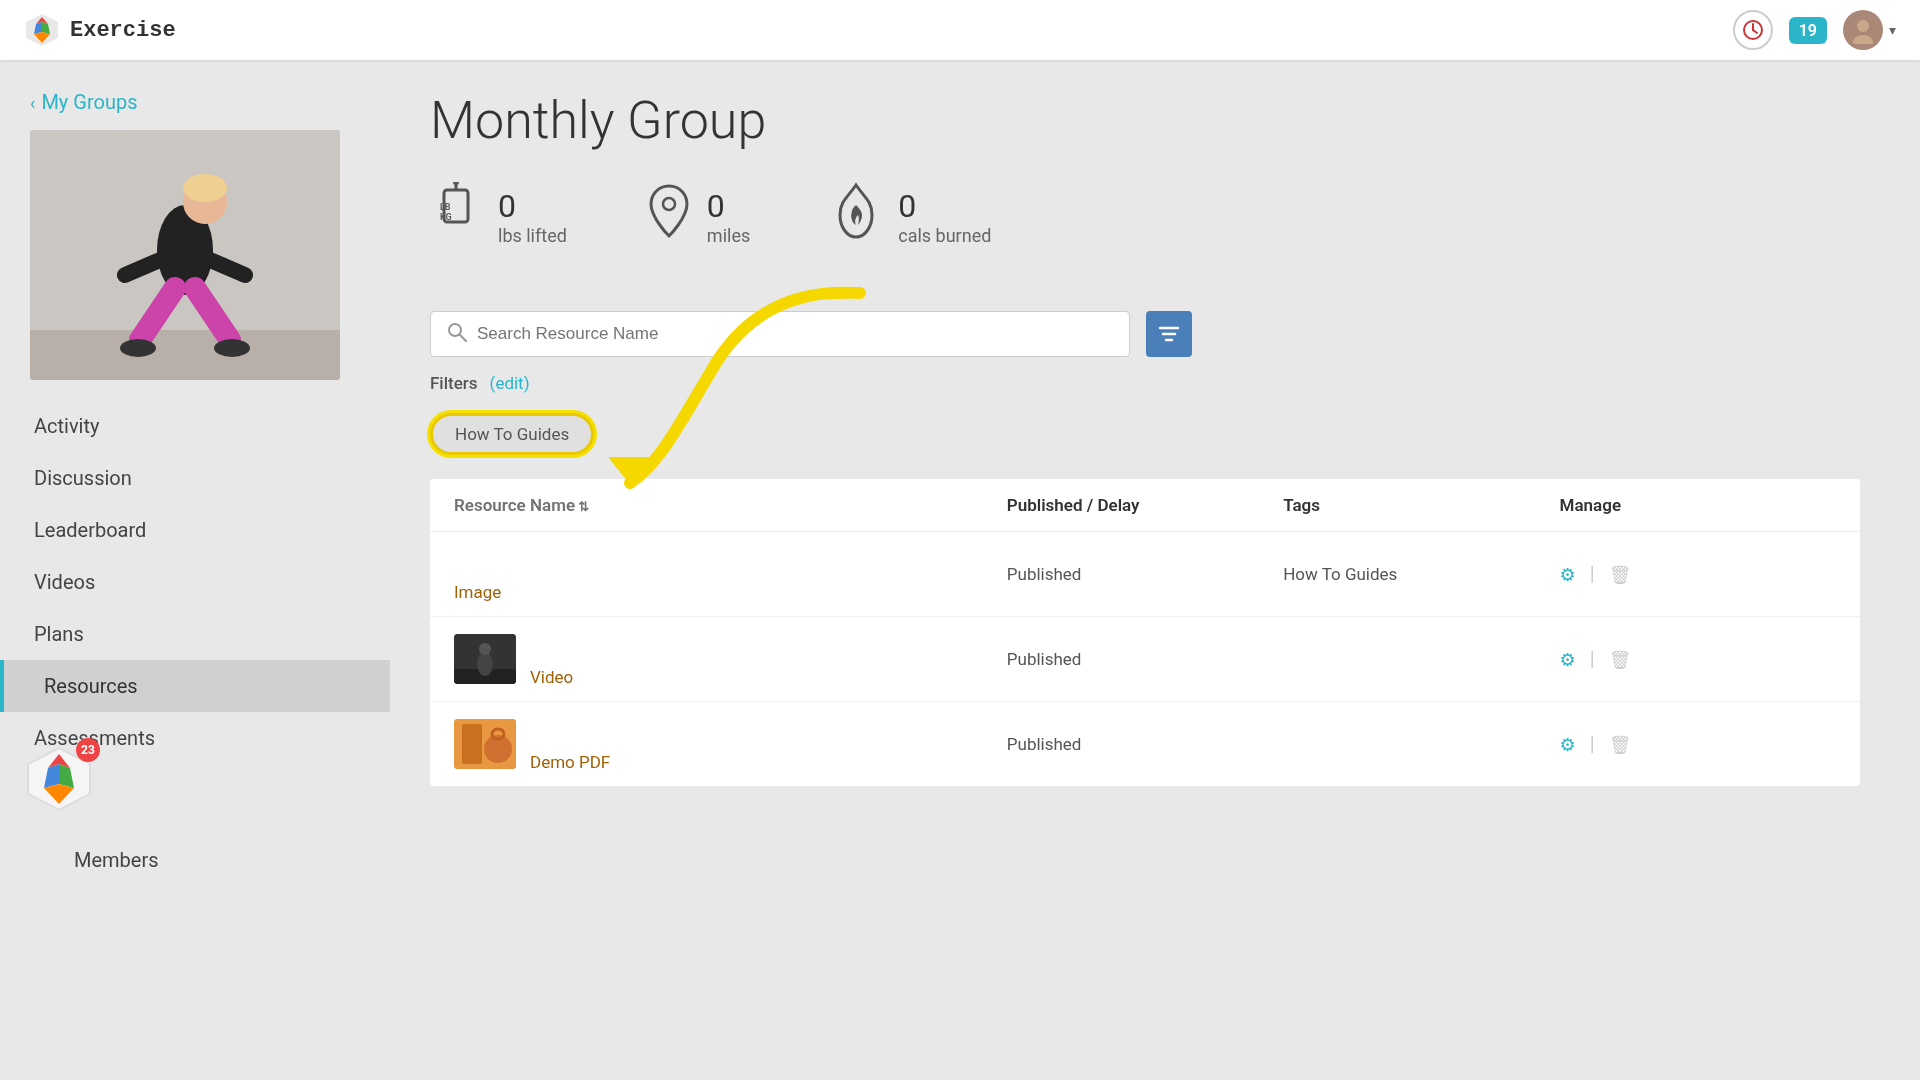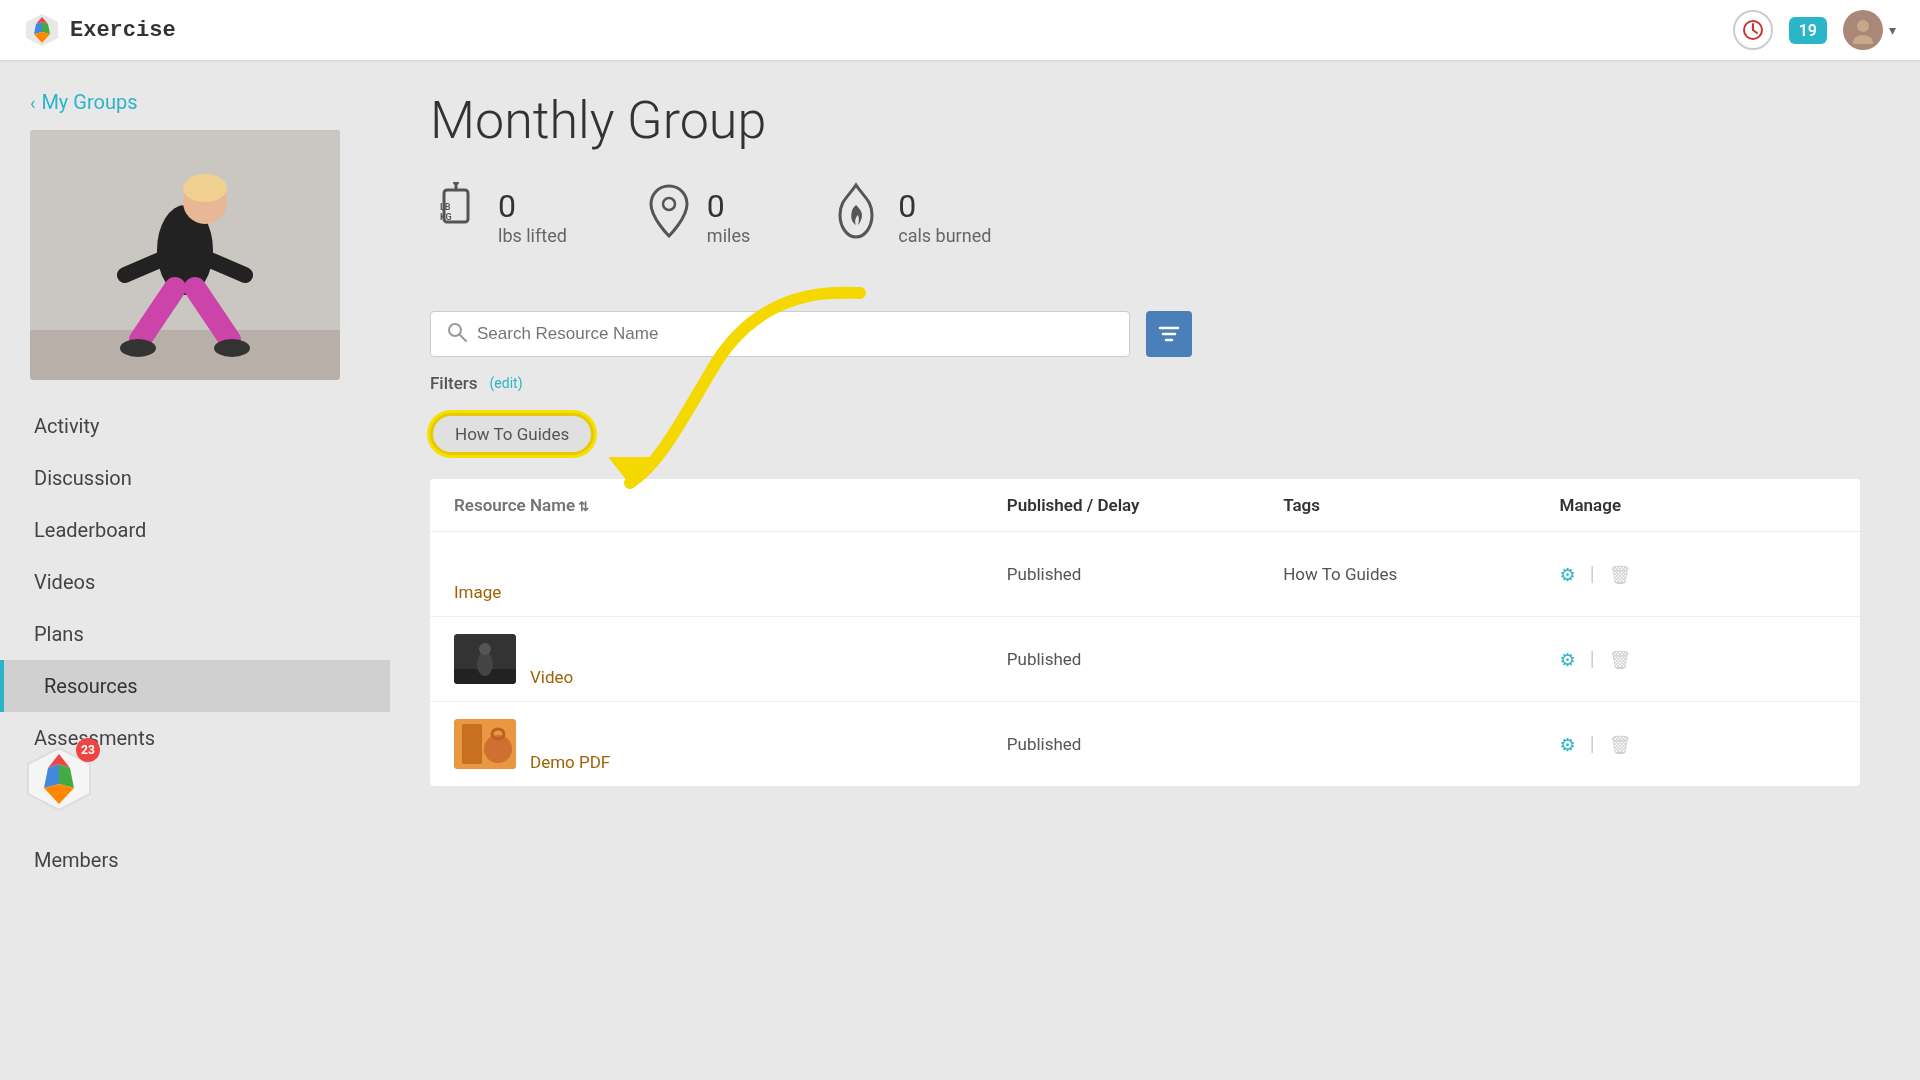--- a/index.html
+++ b/index.html
@@ -248,21 +248,21 @@
       gap: 12px;
       margin-bottom: 20px;
     }
     .filters-label {
       font-size: 17px;
       color: #555;
       font-weight: 500;
     }
     .filters-edit {
       color: #2bb5c8;
-      font-size: 14px;
+      font-size: 17px;
       cursor: pointer;
     }
 
     
     .tag-pills-row {
       display: flex;
       gap: 12px;
       margin-bottom: 24px;
       flex-wrap: wrap;
     }
@@ -467,21 +467,21 @@
               <polygon points="35,4 66,20 66,50 35,66 4,50 4,20" fill="#f5f5f5" stroke="#ddd" stroke-width="2"></polygon>
               <polygon points="35,10 24,24 35,20 46,24" fill="#e44"></polygon>
               <polygon points="35,20 24,24 20,44 35,40" fill="#4488dd"></polygon>
               <polygon points="35,20 46,24 50,44 35,40" fill="#44aa44"></polygon>
               <polygon points="20,44 35,40 50,44 35,60" fill="#ff8800"></polygon>
             </svg>
             <div style="position:absolute; top:-6px; right:-6px; background:#e44; color:#fff; border-radius:50%; width:24px; height:24px; display:flex; align-items:center; justify-content:center; font-size:12px; font-weight:700;">23</div>
           </div>
         </div>
       </div>
-      <div class="nav-item" style="margin-top:70px;">Members</div>
+      <div class="nav-item" style="margin-top:70px;margin-left:40px;">Members</div>
     </nav>
   </aside>
 
   <main class="main-content">
 
     <h1 class="page-title">Monthly Group</h1>
 
     <div class="stats-row">
       <div class="stat-item">
         <div class="stat-icon">

